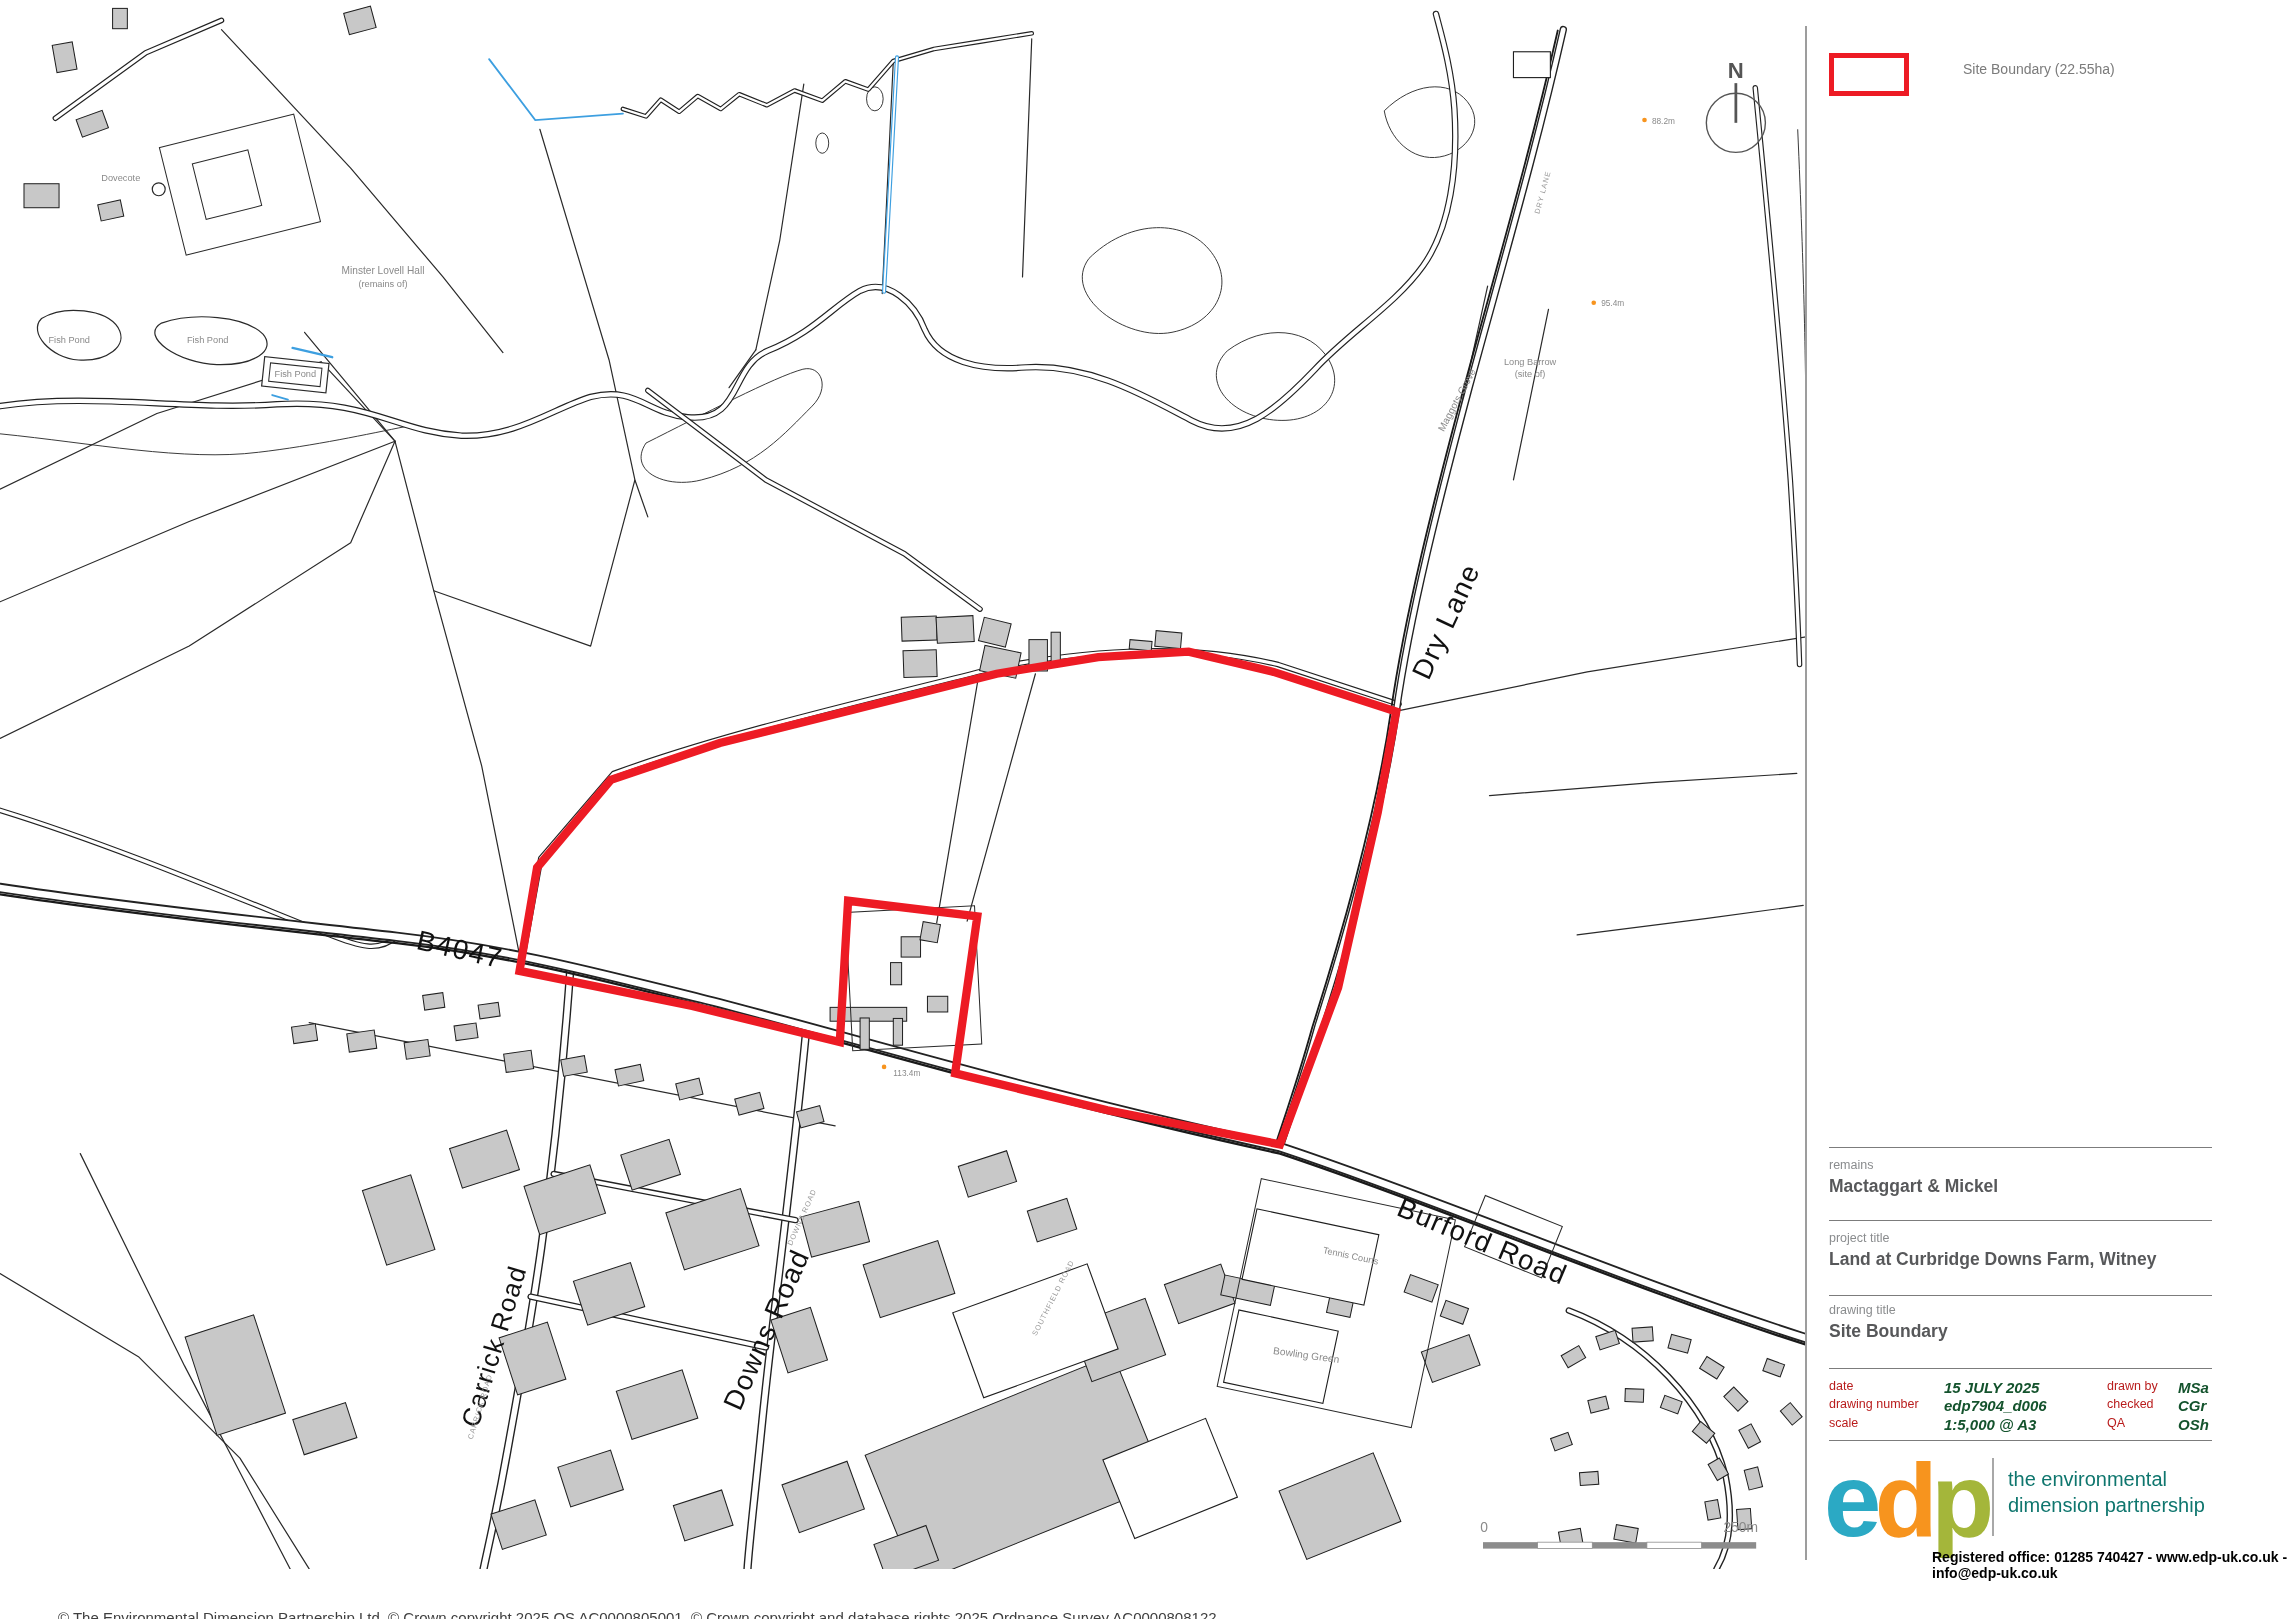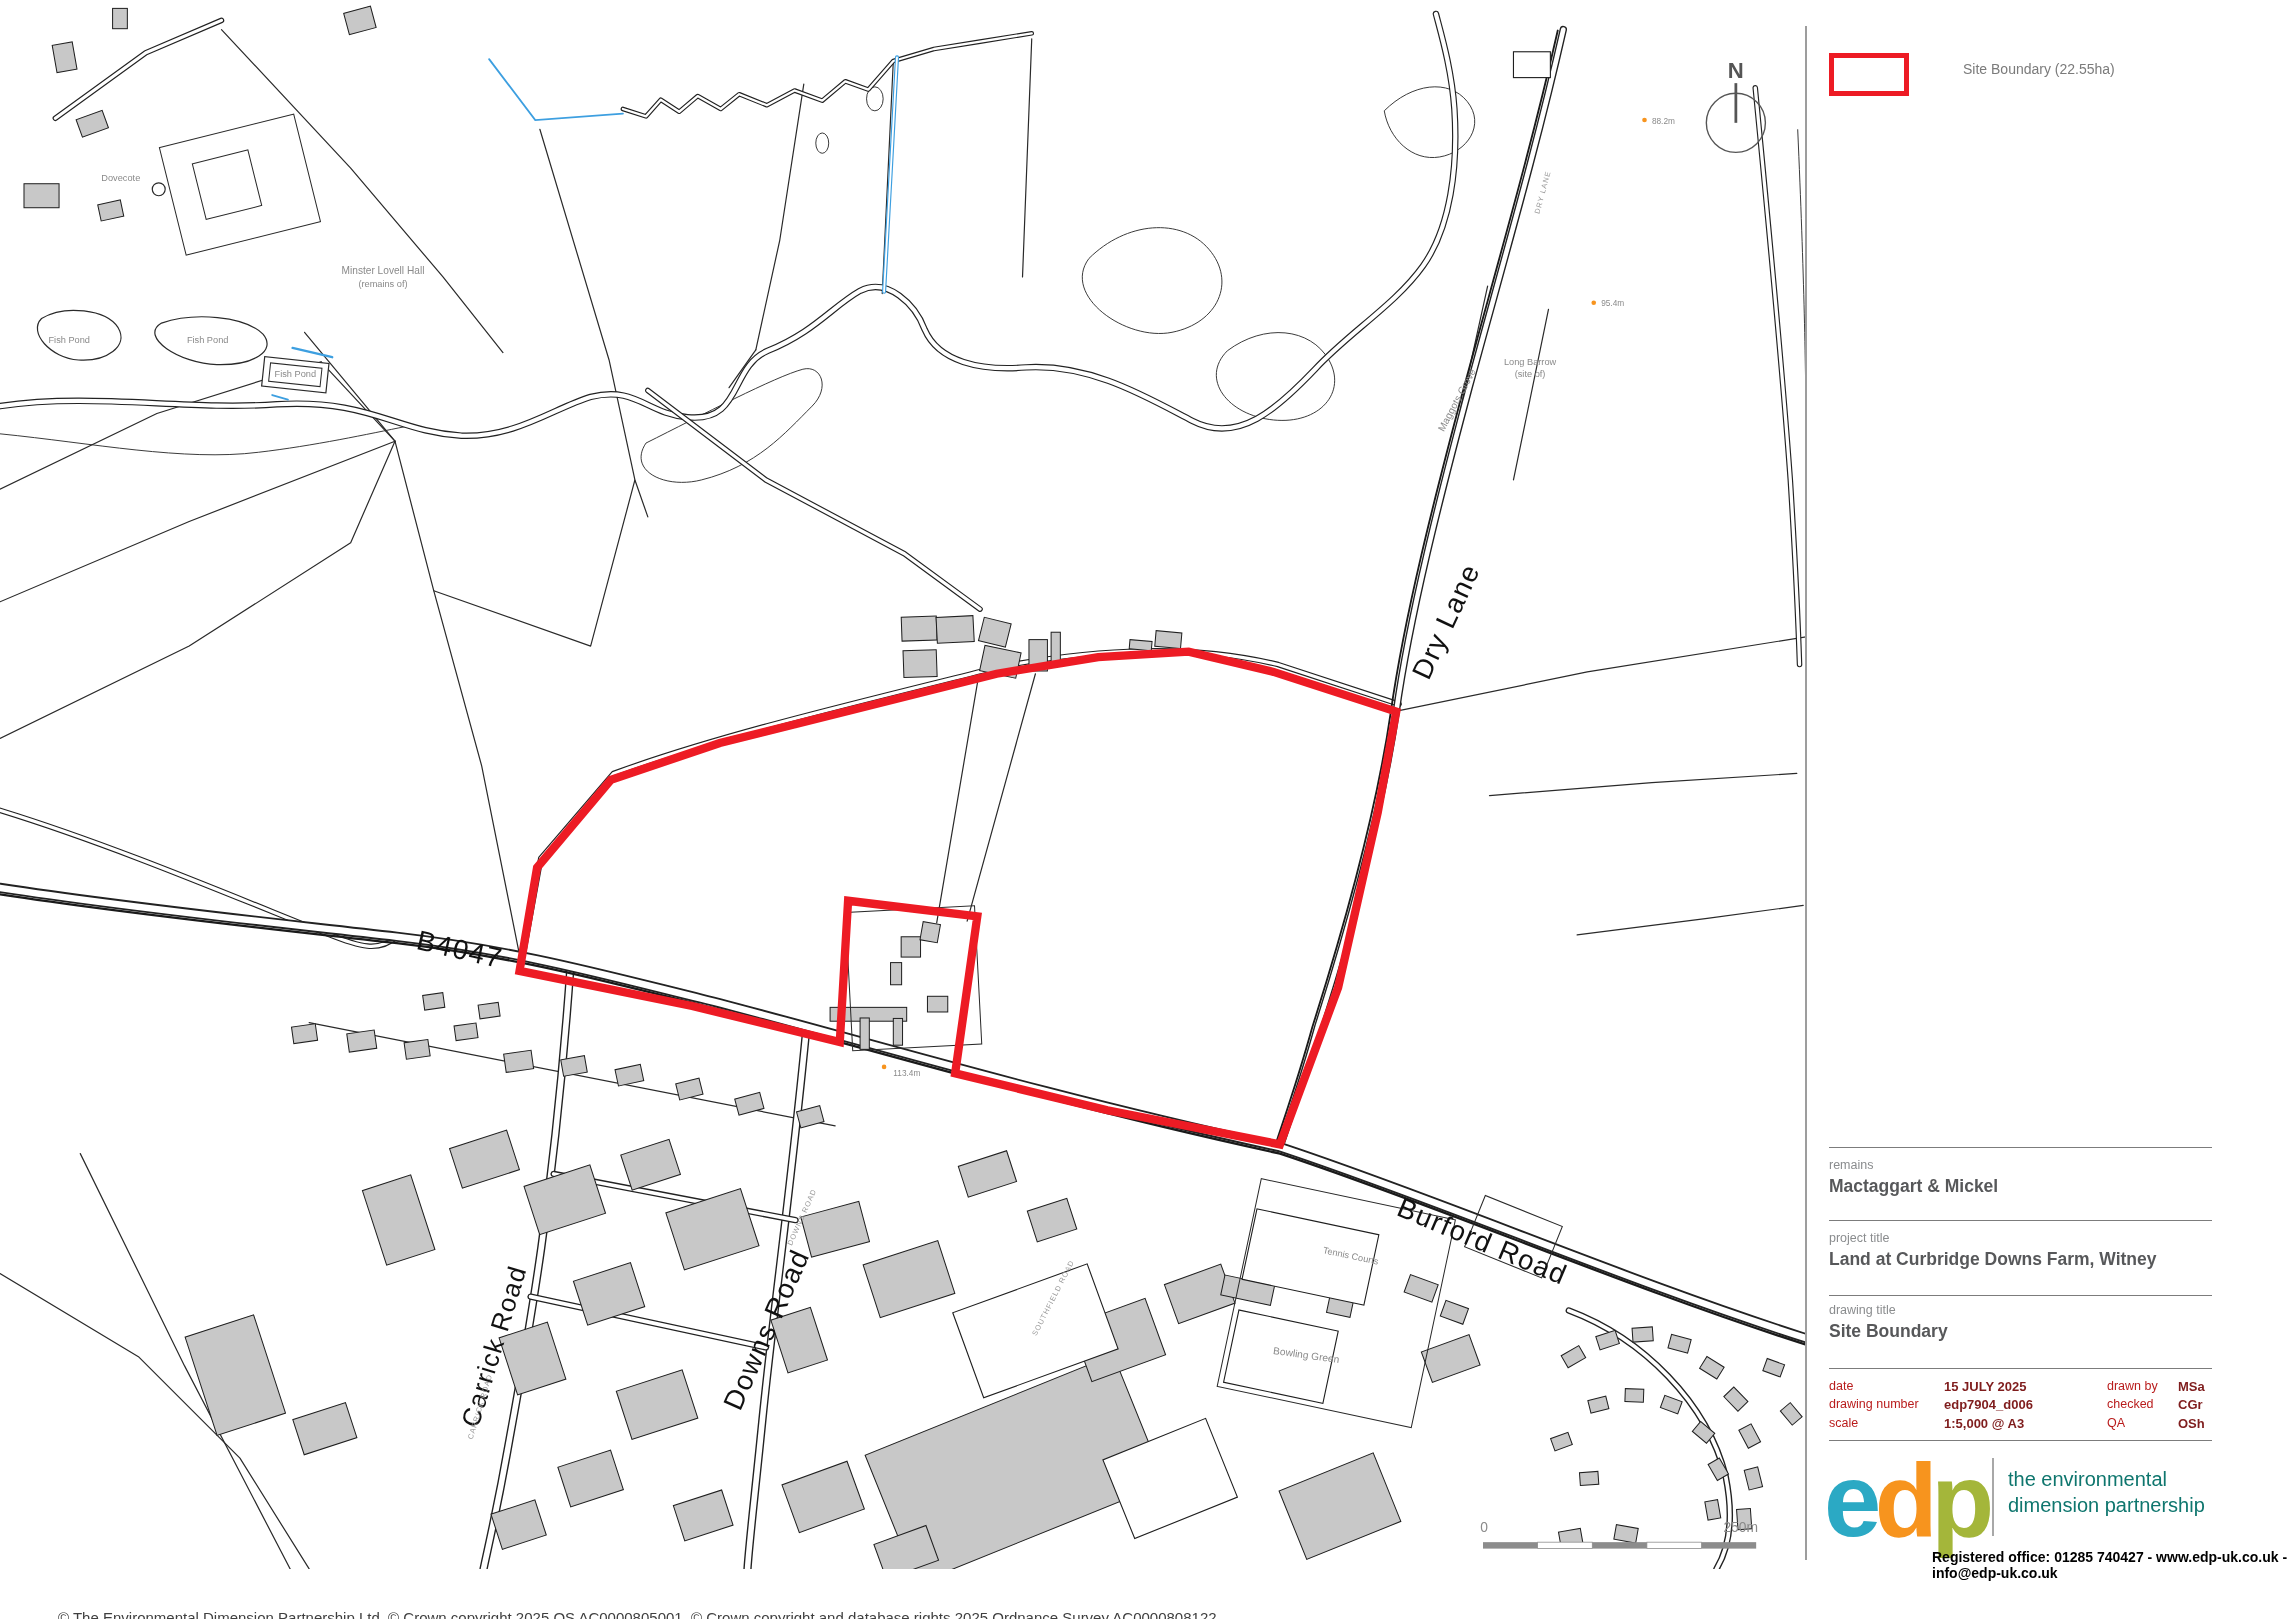--- a/index.html
+++ b/index.html
@@ -24,21 +24,21 @@
   .spot{fill:#8a8a8a;}
   .divider{position:absolute;left:1805px;top:26px;width:1.8px;height:1534px;background:#9d9d9d;}
   
   .legend-swatch{position:absolute;left:1829px;top:53px;width:70px;height:33px;background:#fff;border:5.5px solid #ed1b24;}
   .legend-label{position:absolute;left:1938px;top:61px;font-size:14px;color:#7b7b7b;margin-left:25px;}
   
   .rule{position:absolute;left:1829px;width:383px;height:0.9px;background:#7c7c7c;}
   .tb-label{position:absolute;left:1829px;font-size:12.5px;color:#8a8c8e;}
   .tb-value{position:absolute;left:1829px;font-size:17.5px;font-weight:bold;color:#57585a;}
   .meta-label{position:absolute;font-size:12.5px;color:#b91c1c;}
-  .meta-value{position:absolute;font-size:13px;font-weight:bold;color:#7f1d1d;}
+  .meta-value{position:absolute;font-size:15px;font-weight:bold;color:#14532d;font-style:italic;}
   
   .logo{position:absolute;left:1824px;top:1436px;font-size:103px;font-weight:bold;letter-spacing:-6.5px;line-height:1;margin-top:13px;}
   .logo span{display:inline-block;}
   .logo-bar{position:absolute;left:1992px;top:1458px;width:1.8px;height:78px;background:#a8a8a8;}
   .tagline{position:absolute;left:2008px;top:1466px;font-size:20px;line-height:1.3;color:#0f766e;}
   .registered{position:absolute;left:1932px;top:1549px;font-size:14px;font-weight:bold;color:#55565
 8;}
   .copyright{position:absolute;left:58px;top:1609px;font-size:15px;color:#3f3f3f;white-space:nowrap;}
 </style>
 </head>

